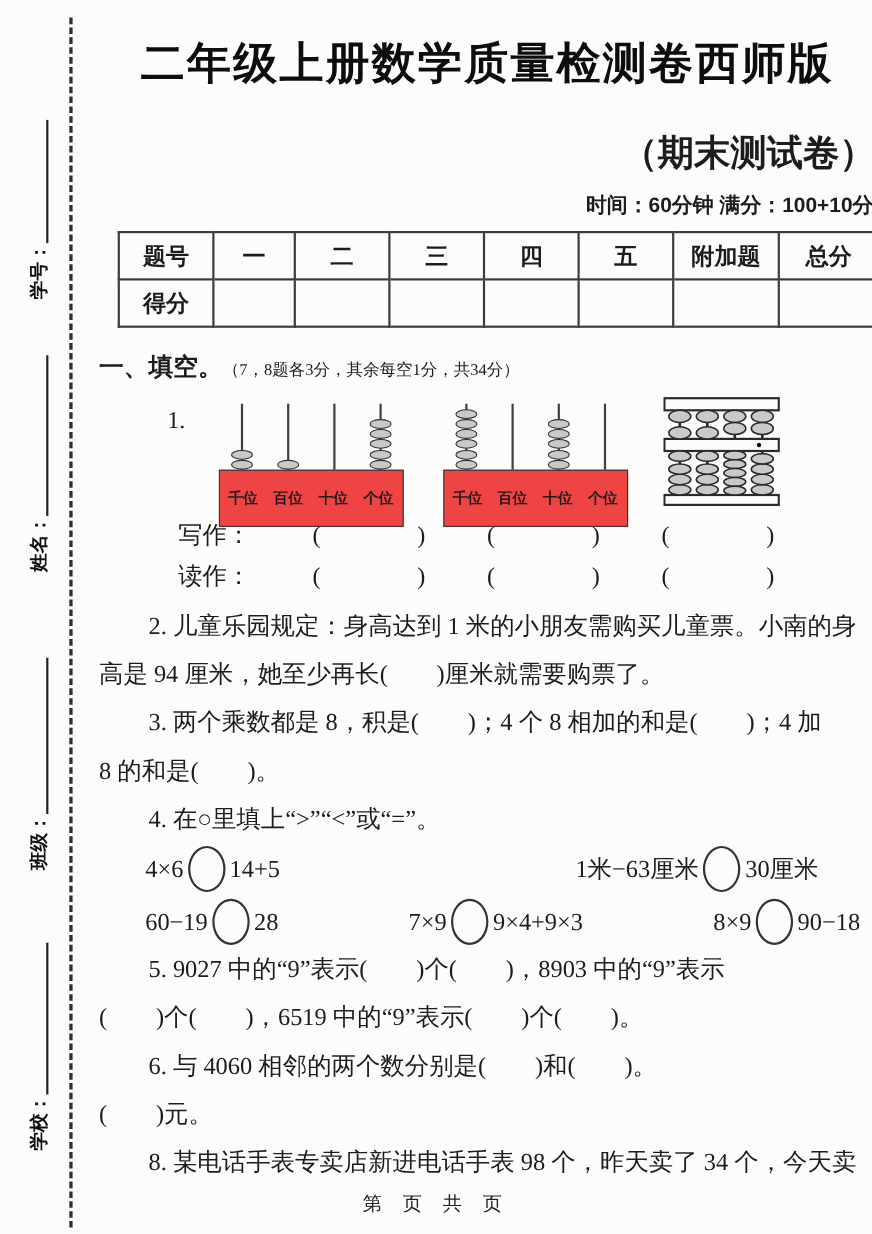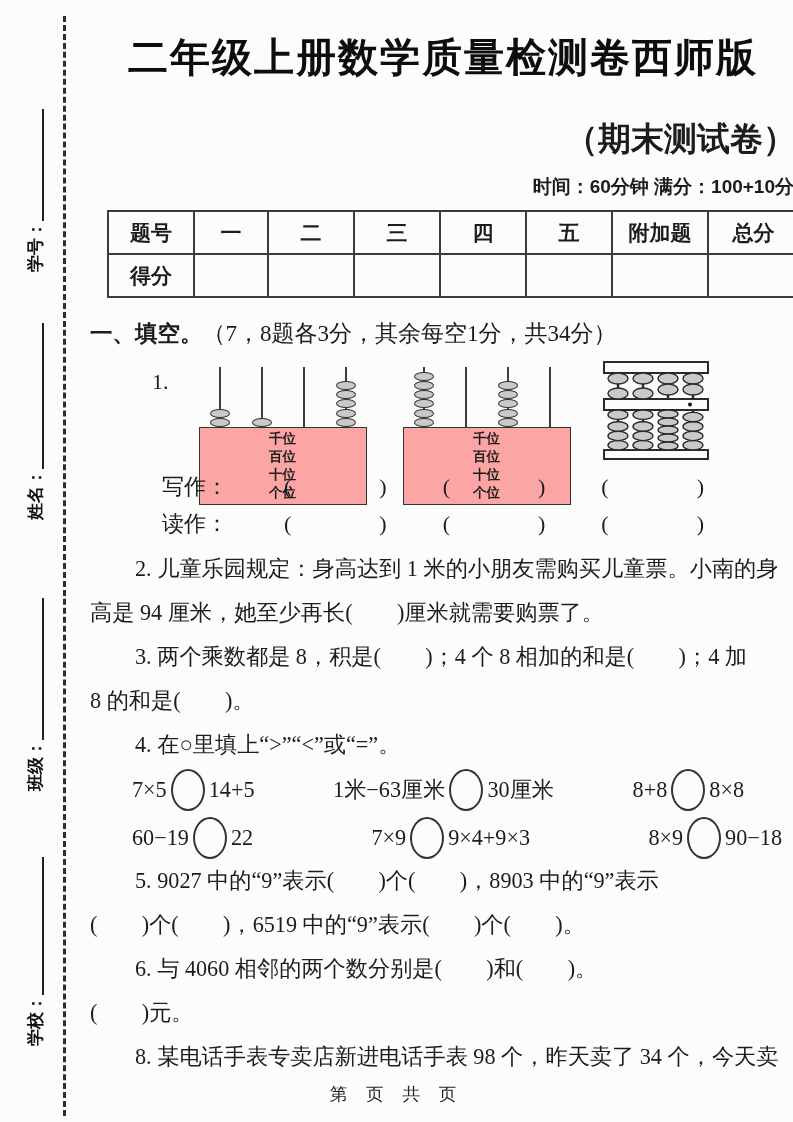--- a/index.html
+++ b/index.html
@@ -14,31 +14,31 @@
   h1{margin:30px 0 0;text-align:center;font-family:"Liberation Sans",sans-serif;font-weight:700;
      font-size:40px;letter-spacing:2px;color:#0d0d0d;}
   h2{margin:32px 0 0;text-align:right;font-family:"Liberation Sans",sans-serif;font-weight:700;font-size:33px;}
   .meta{margin-top:12px;text-align:right;font-family:"Liberation Sans",sans-serif;font-weight:700;
         font-size:19px;padding-right:2px;}
   table.score{margin:10px 0 0 17px;border-collapse:collapse;table-layout:fixed;width:691px;}
   table.score td{border:2px solid #3c3c3c;height:39px;text-align:center;
         font-family:"Liberation Sans",sans-serif;font-size:21px;font-weight:600;overflow:hidden;}
   .sec{margin-top:20px;white-space:nowrap;}
   .sec-b{font-family:"Liberation Sans",sans-serif;font-weight:700;font-size:22.5px;}
-  .sec-n{font-size:23px;}
+  .sec-n{font-size:15px;}
   
   .q1row{margin-top:12px;display:flex;align-items:flex-start;height:104px;}
   .qnum{margin-left:62px;font-size:22px;margin-top:8px;}
   .counter{margin-top:6px;}
   .counter .rods{display:flex;}
   .rod-col{width:42px;height:60px;position:relative;display:flex;justify-content:center;align-items:flex-end;}
   .rod{position:absolute;left:50%;top:0;bottom:0;width:2px;margin-left:-1px;background:#3f3f3f;}
   .stack{display:flex;flex-direction:column;position:relative;}
   .cbead{width:18px;height:7px;background:#c9c9c9;border:1.2px solid #333;border-radius:50%;margin-top:0.3px;}
-  .plabels{border:1.8px solid #333;display:flex;padding:2px 1px;background:#fca5a5;width:168px;box-sizing:border-box;flex-direction:column;}
+  .plabels{border:1.8px solid #333;display:flex;padding:16px 1px;background:#ef4444;width:168px;box-sizing:border-box;}
   .plabels span{flex:1;text-align:center;font-size:13.5px;font-weight:600;}
   .suanpan{display:block;}
   
   .ansrow{display:flex;margin:6px 0 0 72px;font-size:22px;line-height:31px;}
   .ansrow .blank{margin-left:56px;white-space:pre;}
   .ansrow .blank:first-of-type{margin-left:10px;}
   .pline{font-size:22.2px;line-height:44px;white-space:nowrap;}
   .ind{padding-left:45px;}
   .cmp-row{display:flex;justify-content:space-between;align-items:center;height:46px;padding-left:42px;}
   .cmp-row[data-q4-row="0"]{width:612px;}
@@ -247,40 +247,35 @@
 
     <div class="pline ind" style="margin-top:8px">2. 儿童乐园规定：身高达到 1 米的小朋友需购买儿童票。小南的身</div>
     <div class="pline">高是 94 厘米，她至少再长(　　)厘米就需要购票了。</div>
 
     <div class="pline ind">3. 两个乘数都是 8，积是(　　)；4 个 8 相加的和是(　　)；4 加</div>
     <div class="pline">8 的和是(　　)。</div>
 
     <div class="pline ind">4. 在○里填上“&gt;”“&lt;”或“=”。</div>
     <div class="cmp-row" data-q4-row="0">
         <span class="cmp">
-          <span>7×5</span>
+          <span>4×6</span>
           <span class="cmp-circle"></span>
           <span>14+5</span>
         </span>
         <span class="cmp">
           <span>1米−63厘米</span>
           <span class="cmp-circle"></span>
           <span>30厘米</span>
-        </span>
-        <span class="cmp">
-          <span>8+8</span>
-          <span class="cmp-circle"></span>
-          <span>8×8</span>
         </span>
       </div>
     <div class="cmp-row" data-q4-row="1">
         <span class="cmp">
           <span>60−19</span>
           <span class="cmp-circle"></span>
-          <span>22</span>
+          <span>28</span>
         </span>
         <span class="cmp">
           <span>7×9</span>
           <span class="cmp-circle"></span>
           <span>9×4+9×3</span>
         </span>
         <span class="cmp">
           <span>8×9</span>
           <span class="cmp-circle"></span>
           <span>90−18</span>

